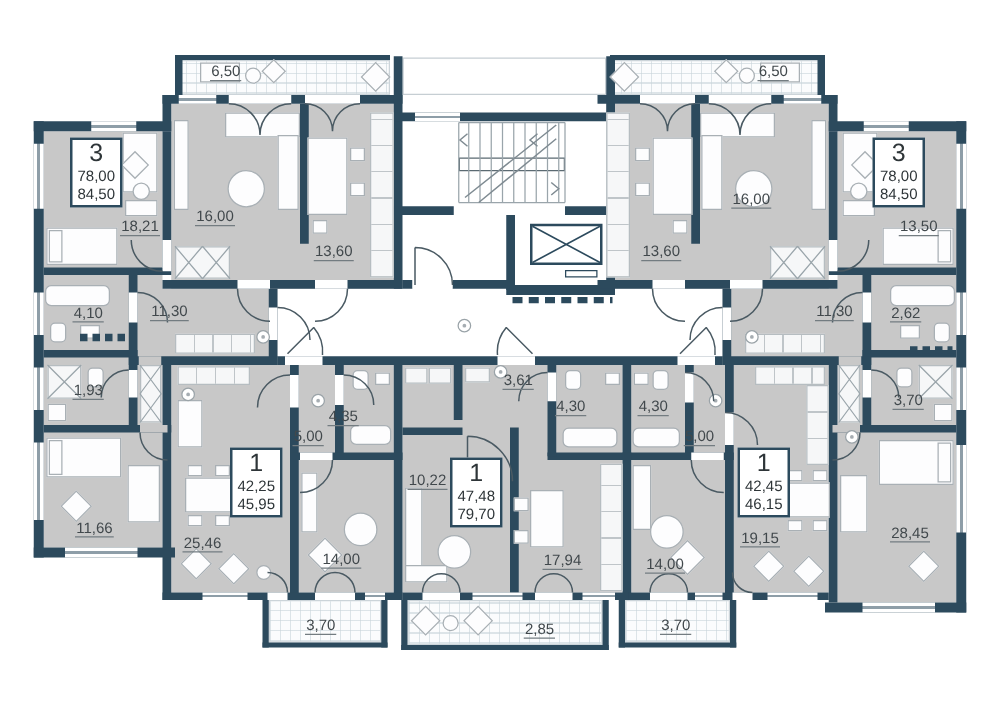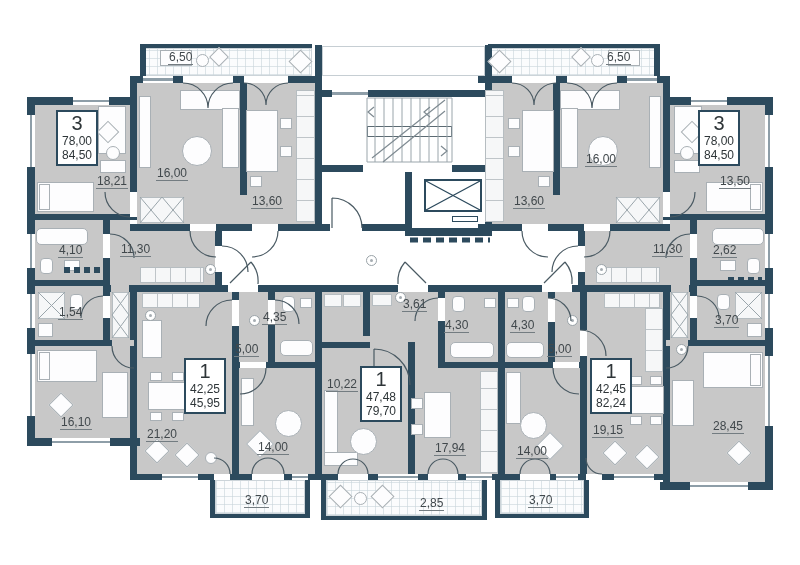--- a/index.html
+++ b/index.html
@@ -400,43 +400,43 @@
     <div class="a">45,95</div>
   </div>
   <div class="aptbox" style="left:360px;top:366px">
     <div class="n">1</div>
     <div class="a">47,48</div>
     <div class="a">79,70</div>
   </div>
   <div class="aptbox" style="left:590px;top:358px">
     <div class="n">1</div>
     <div class="a">42,45</div>
-    <div class="a">82,24</div>
+    <div class="a">46,15</div>
   </div>
 
   <div id="labels">
       <div class="lbl" style="left: 168px; top: 50px;">6,50</div>
       <div class="lbl" style="left: 606px; top: 50px;">6,50</div>
       <div class="lbl" style="left: 96px; top: 174px;">18,21</div>
       <div class="lbl" style="left: 156px; top: 166px;">16,00</div>
       <div class="lbl" style="left: 251px; top: 194px;">13,60</div>
       <div class="lbl" style="left: 585px; top: 152px;">16,00</div>
       <div class="lbl" style="left: 719px; top: 174px;">13,50</div>
       <div class="lbl" style="left: 513px; top: 194px;">13,60</div>
       <div class="lbl" style="left: 58px; top: 243px;">4,10</div>
       <div class="lbl" style="left: 120px; top: 242px;">11,30</div>
       <div class="lbl" style="left: 652px; top: 242px;">11,30</div>
       <div class="lbl" style="left: 712px; top: 243px;">2,62</div>
-      <div class="lbl" style="left: 58px; top: 305px;">1,54</div>
+      <div class="lbl" style="left: 58px; top: 305px;">1,93</div>
       <div class="lbl" style="left: 714px; top: 313px;">3,70</div>
-      <div class="lbl" style="left: 60px; top: 415px;">16,10</div>
+      <div class="lbl" style="left: 60px; top: 415px;">11,66</div>
       <div class="lbl" style="left: 712px; top: 419px;">28,45</div>
-      <div class="lbl" style="left: 146px; top: 427px;">21,20</div>
+      <div class="lbl" style="left: 146px; top: 427px;">25,46</div>
       <div class="lbl" style="left: 234px; top: 342px;">5,00</div>
-      <div class="lbl" style="left: 262px; top: 310px;">4,35</div>
+      <div class="lbl" style="left: 262px; top: 326px;">4,35</div>
       <div class="lbl" style="left: 257px; top: 440px;">14,00</div>
       <div class="lbl" style="left: 326px; top: 377px;">10,22</div>
       <div class="lbl" style="left: 402px; top: 297px;">3,61</div>
       <div class="lbl" style="left: 444px; top: 318px;">4,30</div>
       <div class="lbl" style="left: 434px; top: 441px;">17,94</div>
       <div class="lbl" style="left: 510px; top: 318px;">4,30</div>
       <div class="lbl" style="left: 547px; top: 342px;">5,00</div>
       <div class="lbl" style="left: 516px; top: 444px;">14,00</div>
       <div class="lbl" style="left: 592px; top: 423px;">19,15</div>
       <div class="lbl" style="left: 244px; top: 493px;">3,70</div>

